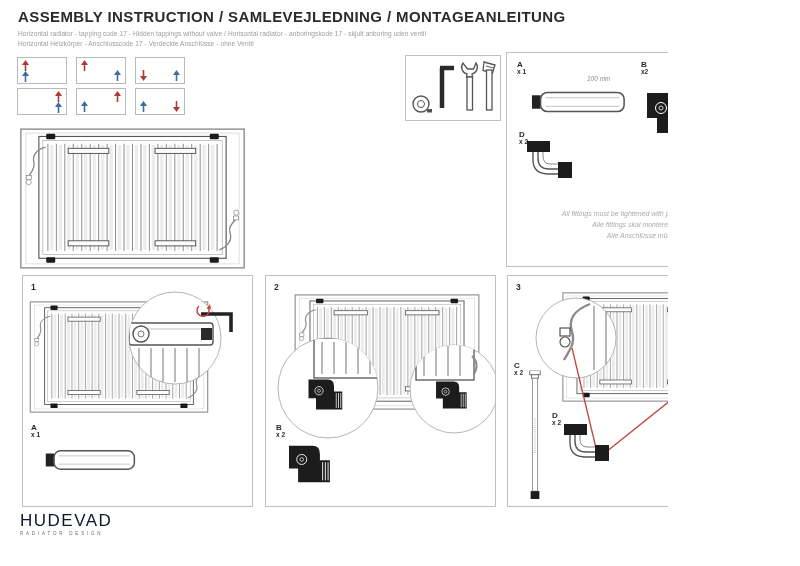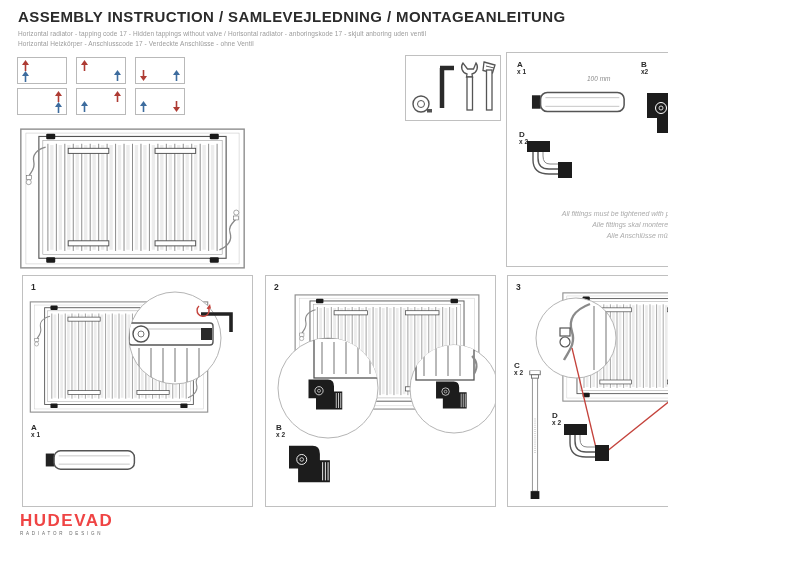--- a/index.html
+++ b/index.html
@@ -20,21 +20,21 @@
   .plabel .ltr{font-size:8px;font-weight:bold;color:#2b2b2b;}
   .plabel .qty{font-size:6.5px;font-weight:bold;color:#2b2b2b;}
   .dim{font-style:italic;font-size:6.5px;color:#8d8d8d;}
   
   #note{right:14px;left:auto;width:268px;text-align:right;font-style:italic;font-size:7px;
         line-height:11px;color:#ababab;}
   
   .stepnum{font-size:8.5px;font-weight:bold;color:#2b2b2b;}
   
   #brand{left:20px;top:512px;}
-  #brand .name{font-size:17px;font-weight:bold;letter-spacing:1.5px;color:#ef4444;line-height:1;}
+  #brand .name{font-size:17px;font-weight:normal;letter-spacing:1.5px;color:#0f172a;line-height:1;}
   #brand .tag{font-size:4.5px;letter-spacing:2.8px;color:#6a6a6a;margin-top:2px;}
   #doccode{left:750px;top:542px;font-size:5.5px;color:#bdbdbd;letter-spacing:.3px;}
   svg{display:block;}
 </style>
 </head>
 <body>
 
 <div id="canvas">
 
   <svg width="0" height="0" style="position:absolute">

